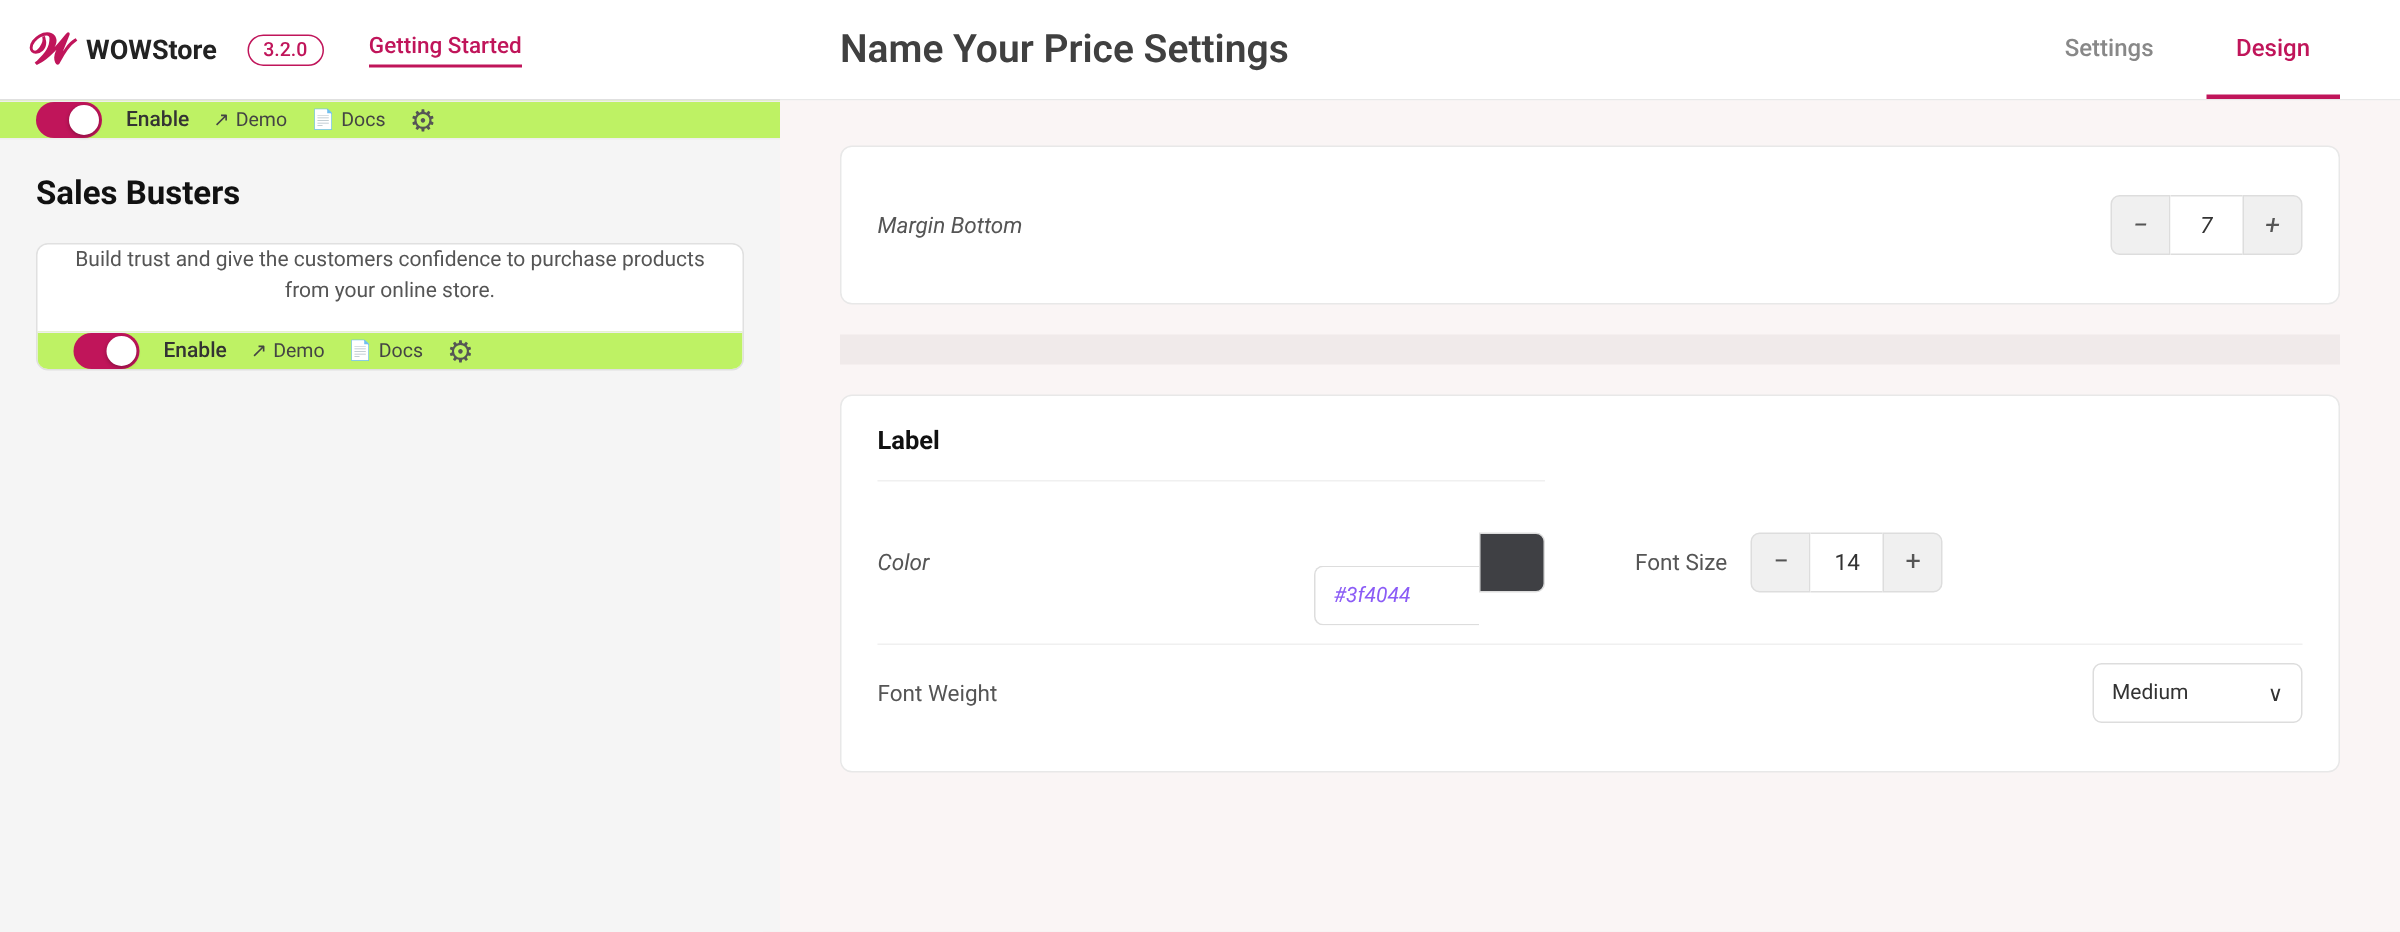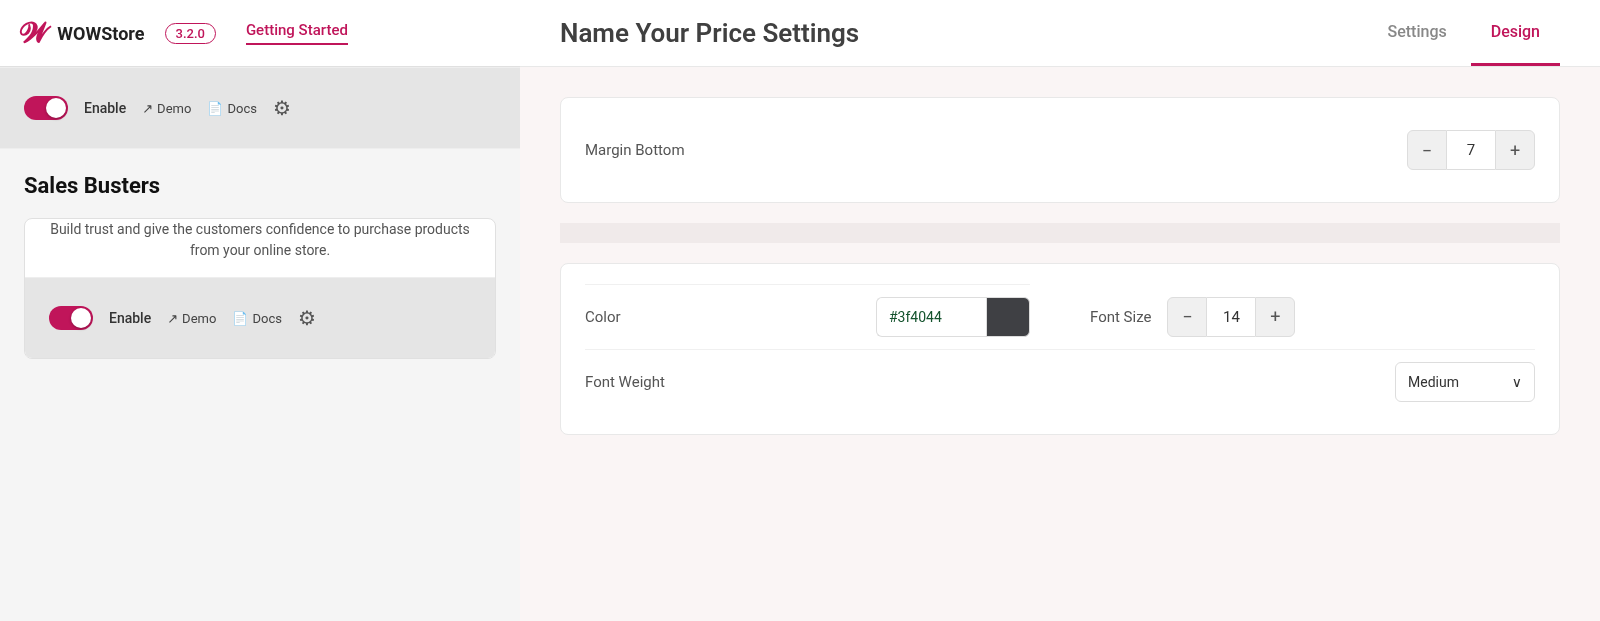--- a/index.html
+++ b/index.html
@@ -76,22 +76,22 @@
       color: #555;
       text-align: center;
       line-height: 1.5;
       padding: 16px 30px;
     }
 
     .enable-row {
       display: flex;
       align-items: center;
       gap: 16px;
-      padding: 28px 24px;
-      background: #e5e5e5;
+      padding: 0 24px;
+      background: #bef264;
       border-top: 1px solid #eee;
     }
 
     .toggle {
       width: 44px;
       height: 24px;
       background: #c0155a;
       border-radius: 12px;
       position: relative;
       cursor: pointer;
@@ -180,21 +180,21 @@
     }
 
     .page-title {
       font-size: 26px;
       font-weight: 600;
       color: #404040;
     }
 
     .tabs {
       display: flex;
-      gap: 4px;
+      gap: 15px;
       align-items: flex-end;
       height: 100%;
     }
 
     .tab {
       font-size: 16px;
       font-weight: 500;
       color: #888;
       padding: 0 20px;
       height: 100%;
@@ -236,20 +236,21 @@
     .settings-row {
       display: flex;
       align-items: center;
       justify-content: space-between;
       padding: 12px 0;
       border-top: 1px solid #f0f0f0;
     }
 
     .settings-row:first-child {
       border-top: none;
+      font-style: italic;
     }
 
     .settings-label {
       font-size: 15px;
       color: #555;
     }
 
     .stepper {
       display: flex;
       align-items: center;
@@ -298,25 +299,26 @@
       gap: 0;
     }
 
     .color-input {
       border: 1px solid #ddd;
       border-right: none;
       border-radius: 6px 0 0 6px;
       padding: 0 12px;
       height: 40px;
       font-size: 14px;
-      color: #14532d;
+      color: #8b5cf6;
       width: 110px;
       background: #fff;
       display: flex;
       align-items: center;
+      margin-top: 44px;
     }
 
     .color-swatch {
       width: 44px;
       height: 40px;
       border: 1px solid #ddd;
       border-radius: 0 6px 6px 0;
       cursor: pointer;
     }
 
@@ -431,20 +433,21 @@
           <div class="stepper-btn">
             <span>+</span>
           </div>
         </div>
       </div>
     </div>
 
     <div class="divider"></div>
 
     <div class="settings-card">
+      <div class="settings-card-title">Label</div>
 
       <div class="two-col-row">
 
         <div class="settings-row" style="border-top:1px solid #f0f0f0; flex:1;">
           <span class="settings-label">Color</span>
           <div class="color-row">
             <div class="color-input">#3f4044</div>
             <div class="color-swatch" style="background:#3f4044;"></div>
           </div>
         </div>

